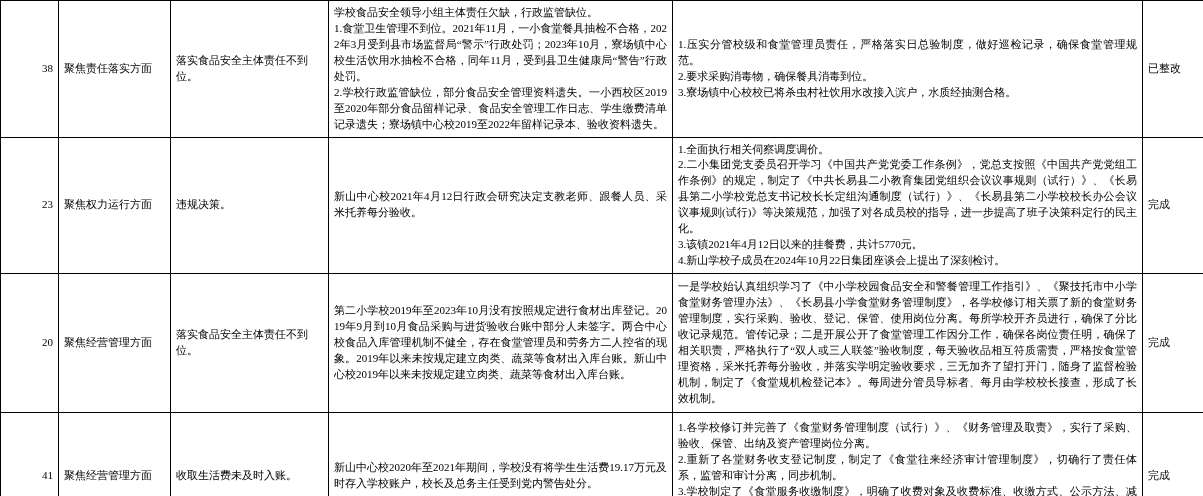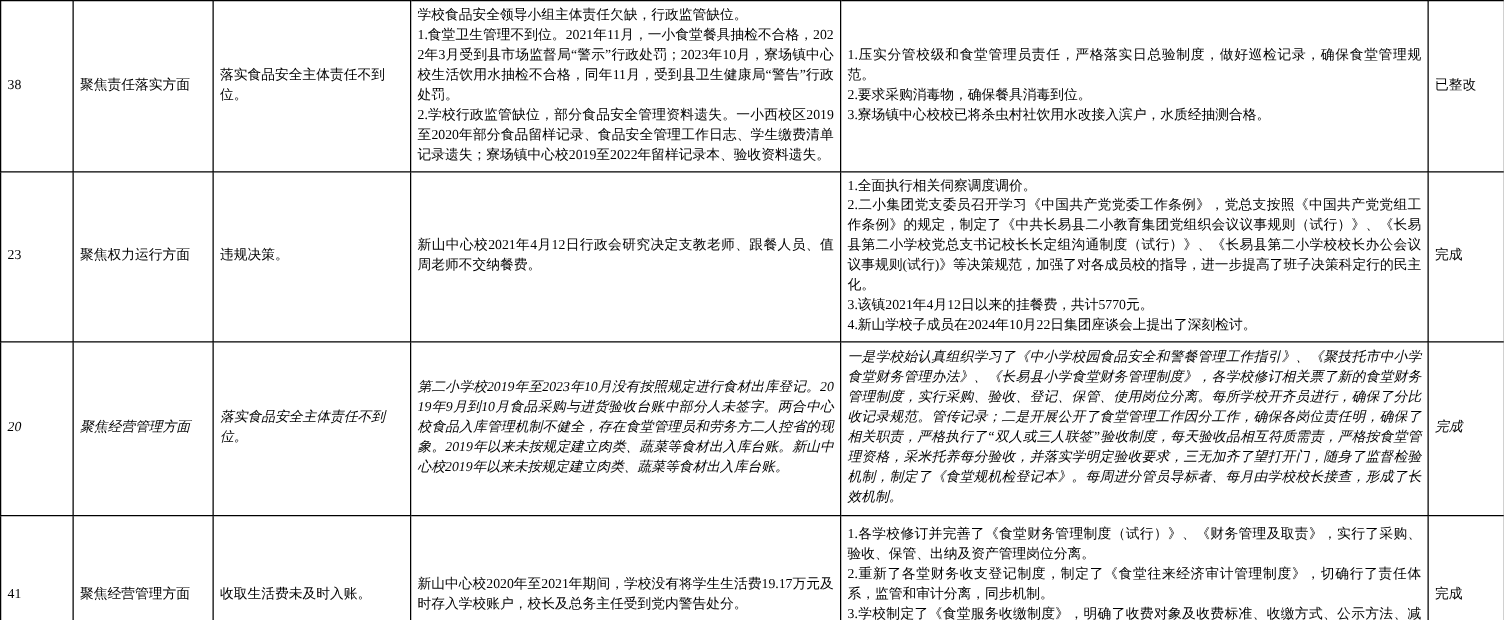--- a/index.html
+++ b/index.html
@@ -26,21 +26,21 @@
   }
   
   col.c-num     { width: 58px; }
   col.c-cat     { width: 112px; }
   col.c-issue   { width: 158px; }
   col.c-detail  { width: 344px; }
   col.c-measure { width: 470px; }
   col.c-status  { width: 61px; }
 
   td.num {
-    text-align: left;
+    text-align: right;
     font-size: 14px;
     font-weight: normal;
   }
   td.cat {
     font-size: 12px;
   }
   td.issue {
     text-align: left;
     font-size: 12px;
     line-height: 1.5;
@@ -60,21 +60,21 @@
   td.status {
     text-align: left;
     font-size: 11px;
   }
   .cell-text {
     white-space: pre-wrap;
     word-break: break-all;
   }
   tr.r38 td { height: 104px; }
   tr.r39 td { height: 118px; }
-  tr.r40 td { height: 130px; font-style: italic; }
+  tr.r40 td { height: 130px; }
   tr.r41 td { height: 118px; }
 </style>
 </head>
 <body>
 
 <table class="doc-table">
   <colgroup>
     <col class="c-num">
     <col class="c-cat">
     <col class="c-issue">
@@ -92,21 +92,21 @@
 2.学校行政监管缺位，部分食品安全管理资料遗失。一小西校区2019至2020年部分食品留样记录、食品安全管理工作日志、学生缴费清单记录遗失；寮场镇中心校2019至2022年留样记录本、验收资料遗失。</span></td>
       <td class="measure"><span class="cell-text">1.压实分管校级和食堂管理员责任，严格落实日总验制度，做好巡检记录，确保食堂管理规范。
 2.要求采购消毒物，确保餐具消毒到位。
 3.寮场镇中心校校已将杀虫村社饮用水改接入滨户，水质经抽测合格。</span></td>
       <td class="status">已整改</td>
     </tr>
     <tr class="r39">
       <td class="num">23</td>
       <td class="cat">聚焦权力运行方面</td>
       <td class="issue">违规决策。</td>
-      <td class="detail"><span class="cell-text">新山中心校2021年4月12日行政会研究决定支教老师、跟餐人员、值周老师不交纳餐费。</span></td>
+      <td class="detail"><span class="cell-text">新山中心校2021年4月12日行政会研究决定支教老师、跟餐人员、采米托养每分验收。</span></td>
       <td class="measure"><span class="cell-text">1.全面执行相关伺察调度调价。
 2.二小集团党支委员召开学习《中国共产党党委工作条例》，党总支按照《中国共产党党组工作条例》的规定，制定了《中共长易县二小教育集团党组织会议议事规则（试行）》、《长易县第二小学校党总支书记校长长定组沟通制度（试行）》、《长易县第二小学校校长办公会议议事规则(试行)》等决策规范，加强了对各成员校的指导，进一步提高了班子决策科定行的民主化。
 3.该镇2021年4月12日以来的挂餐费，共计5770元。
 4.新山学校子成员在2024年10月22日集团座谈会上提出了深刻检讨。</span></td>
       <td class="status">完成</td>
     </tr>
     <tr class="r40">
       <td class="num">20</td>
       <td class="cat">聚焦经营管理方面</td>
       <td class="issue">落实食品安全主体责任不到位。</td>

